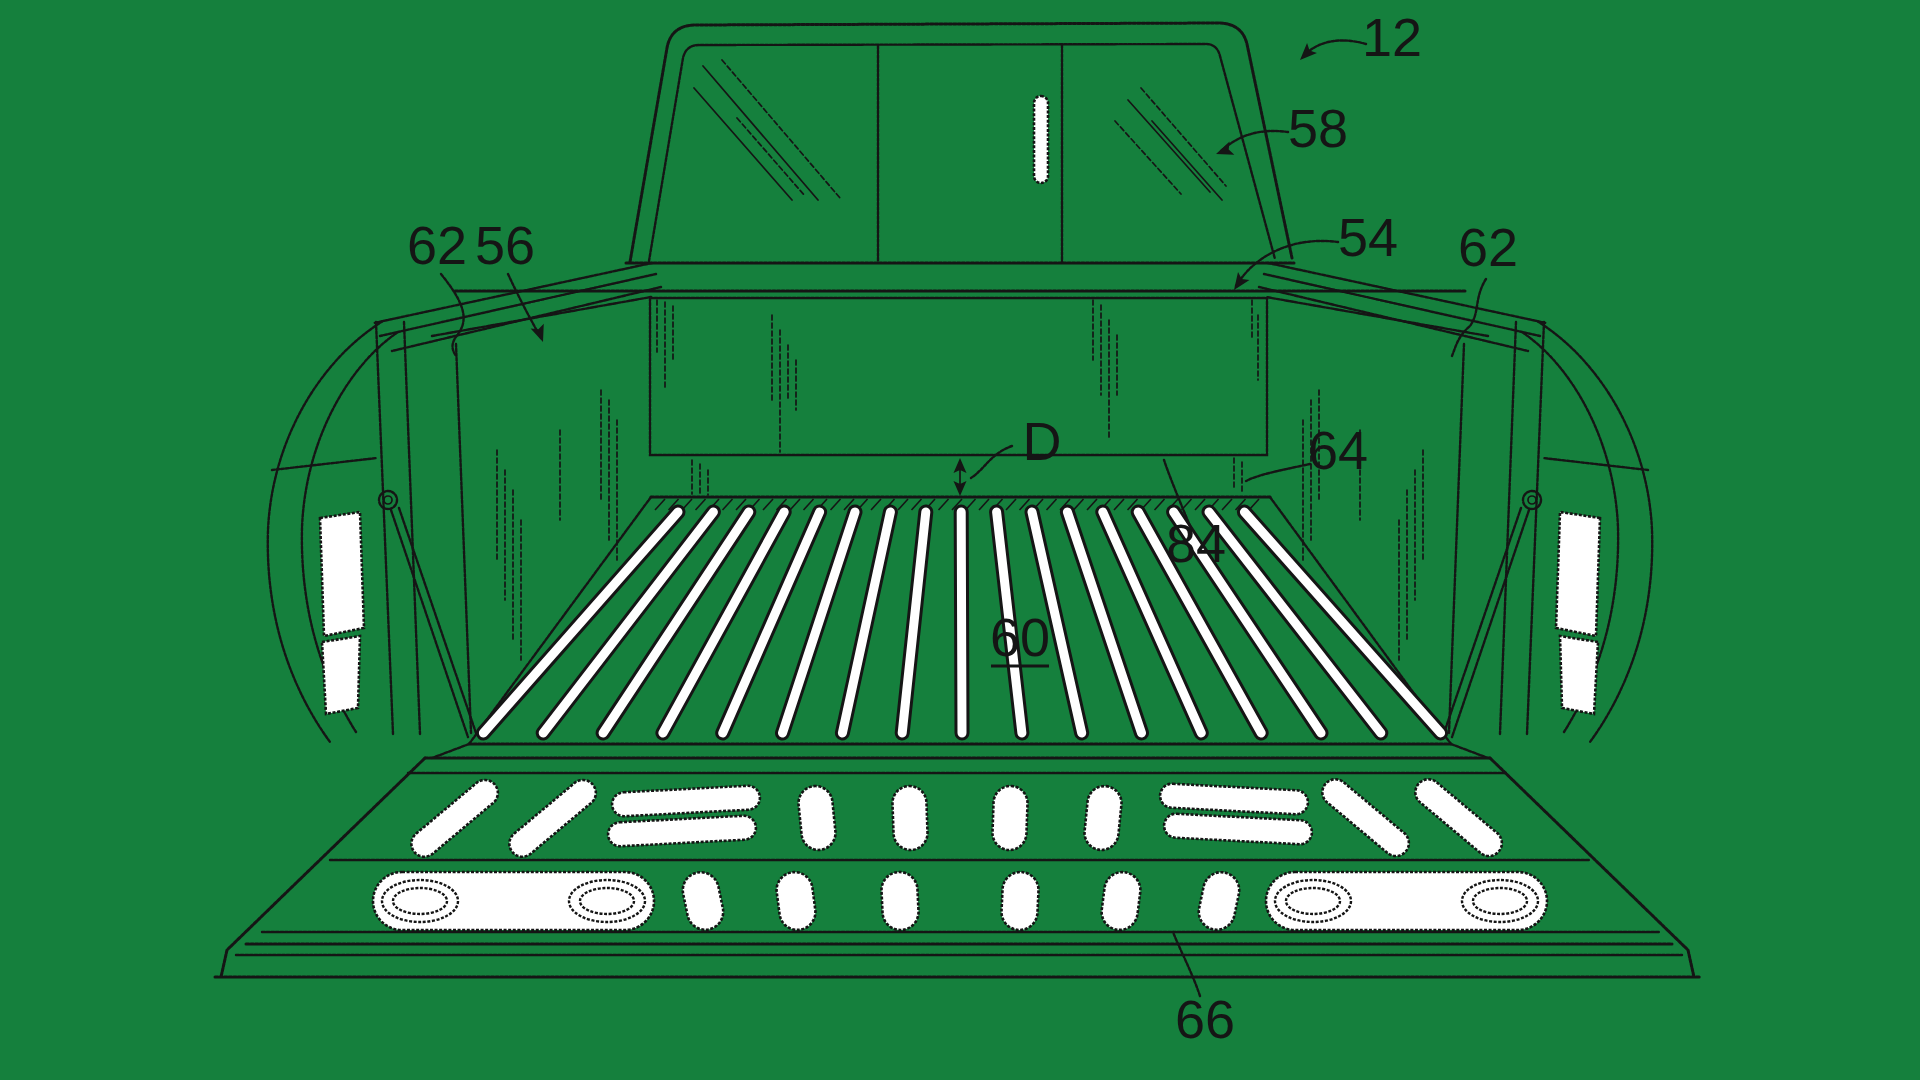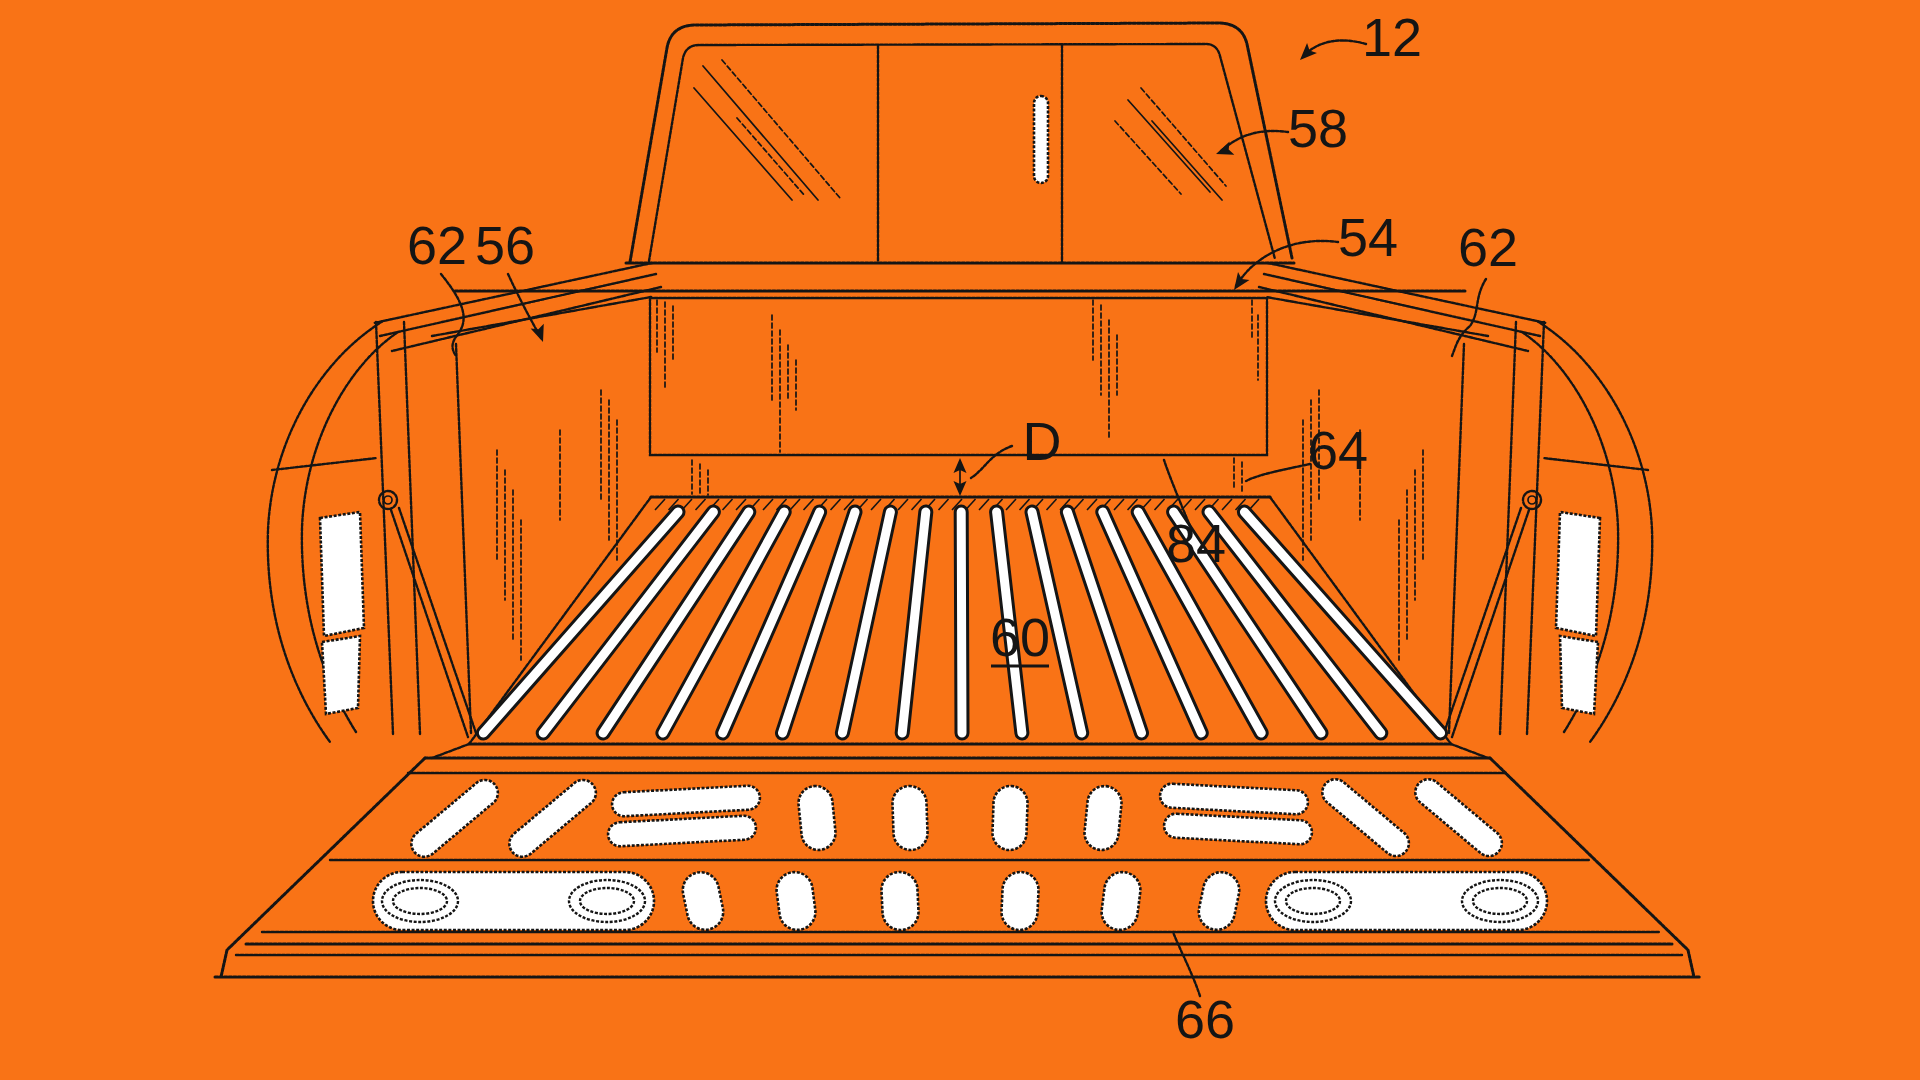--- a/index.html
+++ b/index.html
@@ -1,16 +1,16 @@
 <!DOCTYPE html>
 <html><head>
 <meta charset="utf-8">
 <style>
   html,body{margin:0;padding:0;background:#fff;}
-  .stage{position:relative;width:1920px;height:1080px;background:#f97316;overflow:hidden;
+  .stage{position:relative;width:1920px;height:1080px;background:#15803d;overflow:hidden;
          font-family:"Liberation Sans",sans-serif;}
   svg{position:absolute;left:0;top:0;}
   .ln{fill:none;stroke:#151515;stroke-width:2.4;stroke-dasharray:3 1.6;stroke-linecap:round;}
   .ln2{fill:none;stroke:#151515;stroke-width:3;stroke-dasharray:3 1.6;stroke-linecap:round;}
   .thin{fill:none;stroke:#151515;stroke-width:1.7;stroke-linecap:round;}
   .shade{fill:none;stroke:#151515;stroke-width:1.7;stroke-dasharray:5 3;stroke-linecap:round;}
   .slot{fill:#ffffff;stroke:#151515;stroke-width:2.6;stroke-dasharray:3 1.6;}
   .ring{fill:none;stroke:#151515;stroke-width:2.4;stroke-dasharray:3 1.6;}
   .reflbl{font-family:"Liberation Sans",sans-serif;font-size:54px;fill:#151515;text-anchor:middle;}
   .arrow{fill:#151515;stroke:none;}

